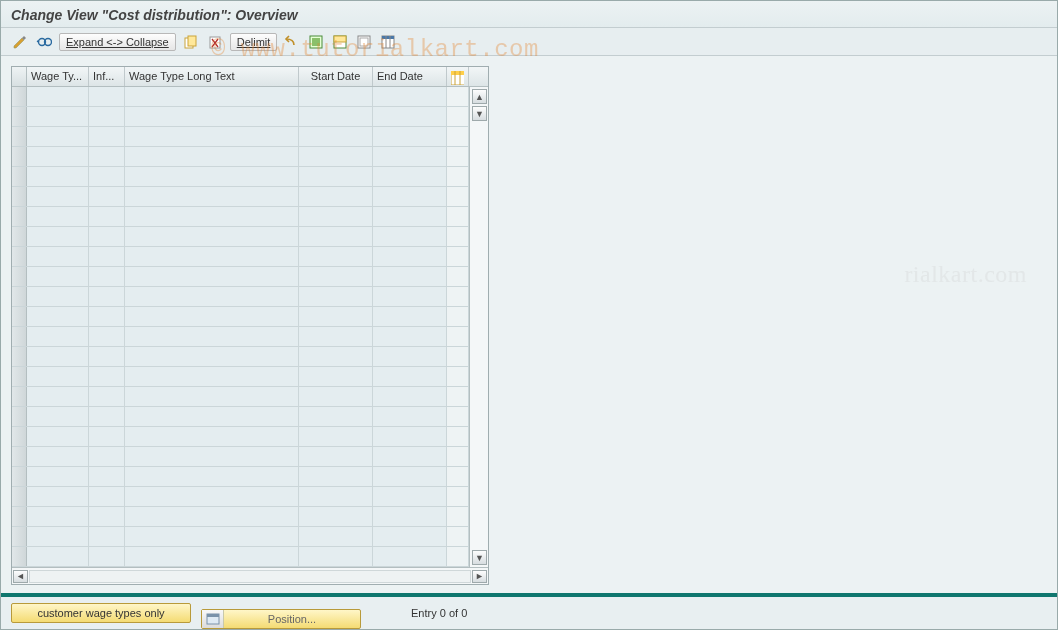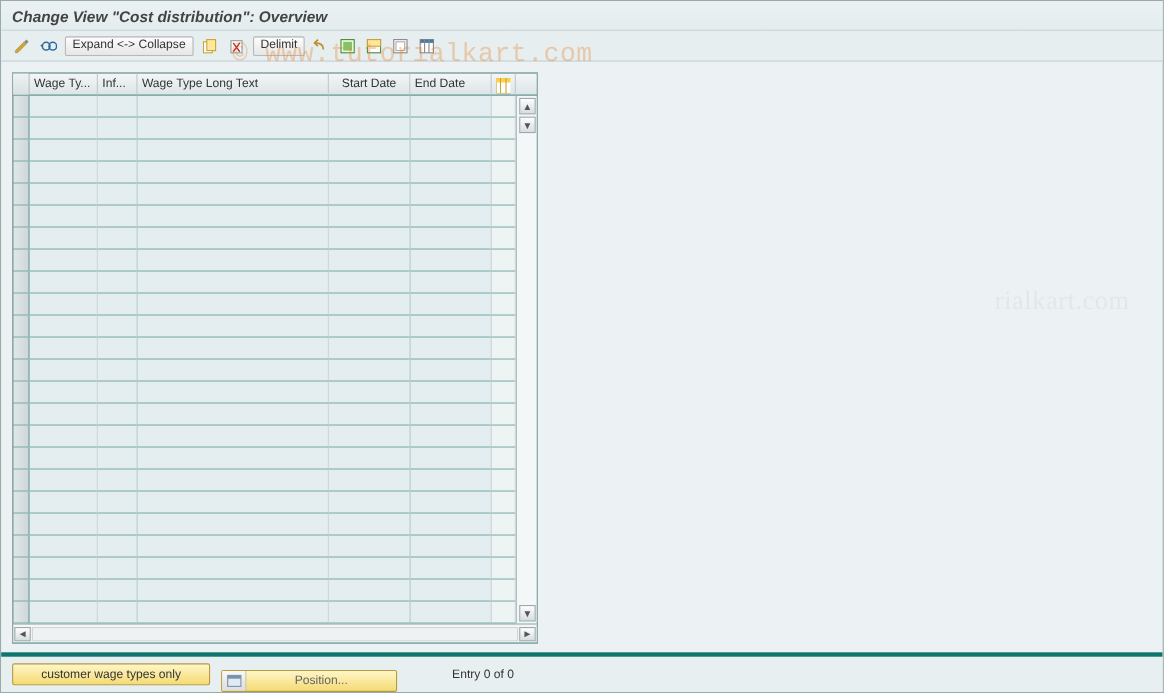--- a/index.html
+++ b/index.html
@@ -40,33 +40,33 @@
     }
     .tb-btn-text {
       padding: 1px 6px;
       border: 1px solid #b8b8b8;
       background: linear-gradient(#fdfdfd,#e6e6e6);
       border-radius: 2px;
       cursor: pointer;
       font-size: 11px;
       color: #333;
       height: 18px;
-      display: flex; 
+      display: flex; align-items: center; text-decoration: underline;
     }
 
     .content {
       padding: 10px;
       display: flex;
       flex-direction: column;
       gap: 0;
     }
     .table-wrap {
       width: 478px;
       border: 1px solid #a0adb0;
-      background: #0f766e;
+      background: #7f1d1d;
       position: relative;
     }
     .thead-row {
       display: flex;
       height: 20px;
       background: linear-gradient(#f2f6f7,#dde5e7);
       border-bottom: 1px solid #b3bec0;
     }
     .th {
       border-right: 1px solid #c0c9cc;

